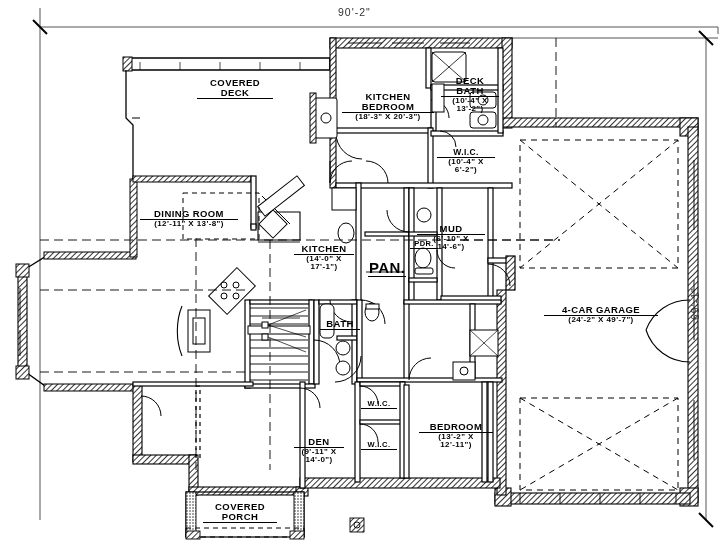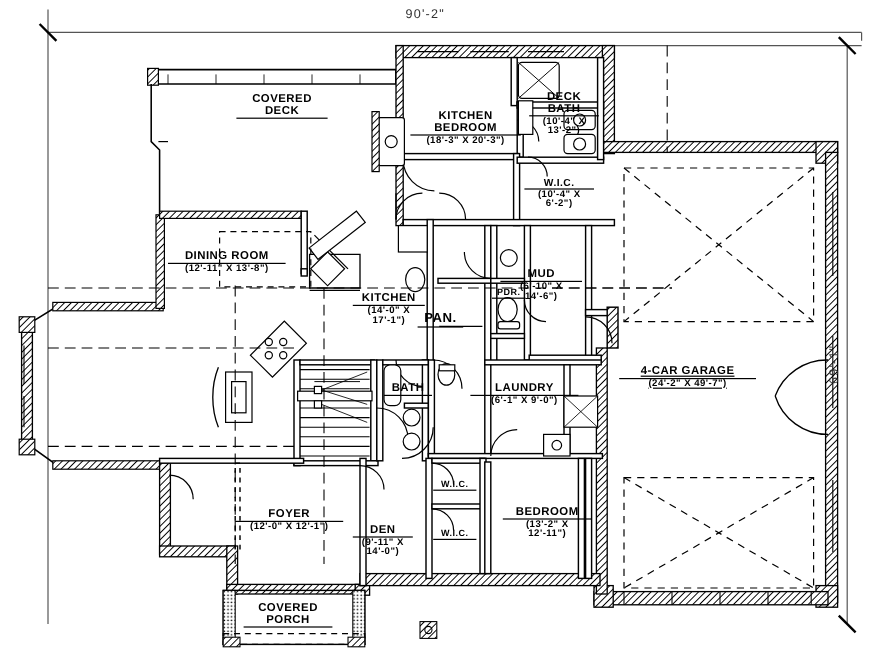--- a/index.html
+++ b/index.html
@@ -339,53 +339,45 @@
   <span class="nm">DINING ROOM</span>
   <span class="dm" style="font-size:8px;">(12'-11" X 13'-8")</span>
 </div>
 
 <div class="lbl" style="left:284px;top:244px;width:60px;font-size:9.5px;margin-left:10px;">
   <span class="nm">KITCHEN</span>
   <span class="dm" style="font-size:8px;">(14'-0" X</span>
   <span class="dm" style="font-size:8px;">17'-1")</span>
 </div>
 
-<div class="lbl nodim" style="left:348px;top:260px;width:38px;font-size:11px;">
+<div class="lbl nodim" style="left:368px;top:260px;width:38px;font-size:15px;">
   <span class="nm">PAN.</span>
 </div>
 
 <div class="lbl nodim" style="left:410px;top:240px;width:28px;font-size:7.5px;">
   <span class="nm">PDR.</span>
 </div>
 
 <div class="lbl" style="left:417px;top:224px;width:68px;font-size:9.5px;">
   <span class="nm">MUD</span>
   <span class="dm" style="font-size:8px;">(6'-10" X</span>
   <span class="dm" style="font-size:8px;">14'-6")</span>
 </div>
 
 
 <div class="lbl nodim" style="left:320px;top:319px;width:40px;font-size:9.5px;">
   <span class="nm">BATH</span>
 </div>
 
-<div class="lbl" style="left:392px;top:319px;width:90px;font-size:9.5px;">
-  <span class="nm">LAUNDRY</span>
-  <span class="dm" style="font-size:8px;">(6'-1" X 9'-0")</span>
-</div>
-
-<div class="lbl" style="left:516px;top:305px;width:114px;font-size:9.5px;text-decoration:underline;">
+
+<div class="lbl" style="left:544px;top:305px;width:114px;font-size:9.5px;">
   <span class="nm">4-CAR GARAGE</span>
   <span class="dm" style="font-size:8px;">(24'-2" X 49'-7")</span>
 </div>
 
-<div class="lbl" style="left:196px;top:424px;width:90px;font-size:9.5px;">
-  <span class="nm">FOYER</span>
-  <span class="dm" style="font-size:8px;">(12'-0" X 12'-1")</span>
-</div>
 
 <div class="lbl" style="left:294px;top:437px;width:50px;font-size:9.5px;">
   <span class="nm">DEN</span>
   <span class="dm" style="font-size:8px;">(9'-11" X</span>
   <span class="dm" style="font-size:8px;">14'-0")</span>
 </div>
 
 <div class="lbl" style="left:419px;top:422px;width:74px;font-size:9.5px;">
   <span class="nm">BEDROOM</span>
   <span class="dm" style="font-size:8px;">(13'-2" X</span>

